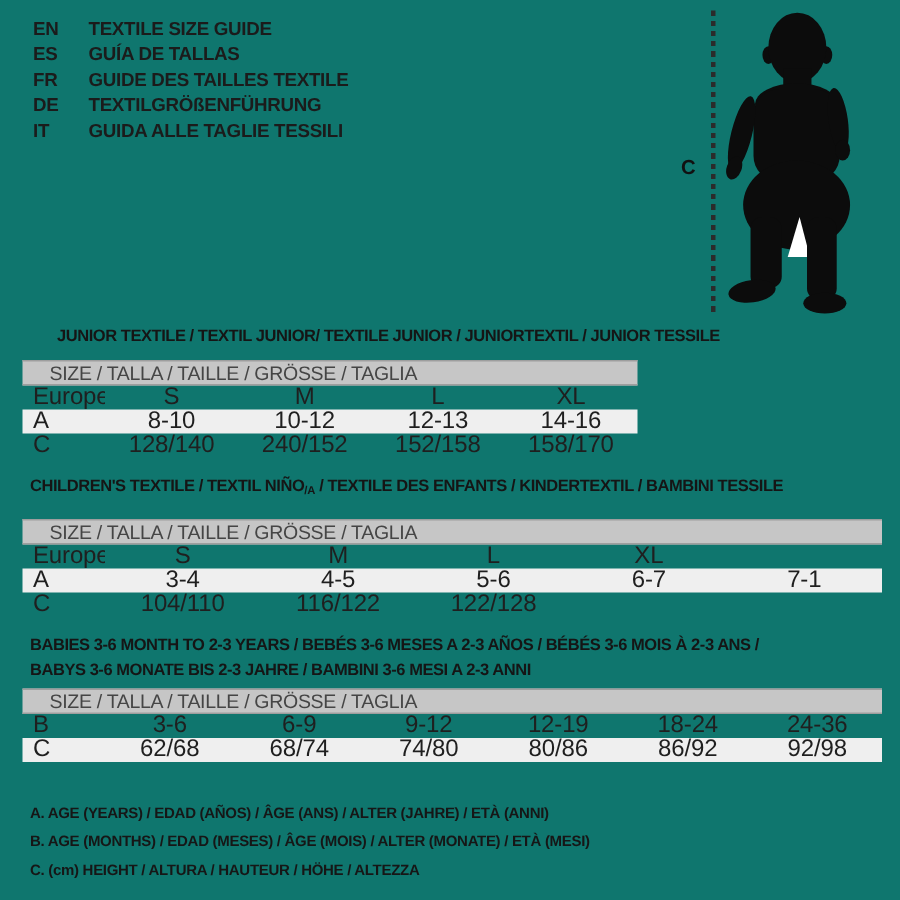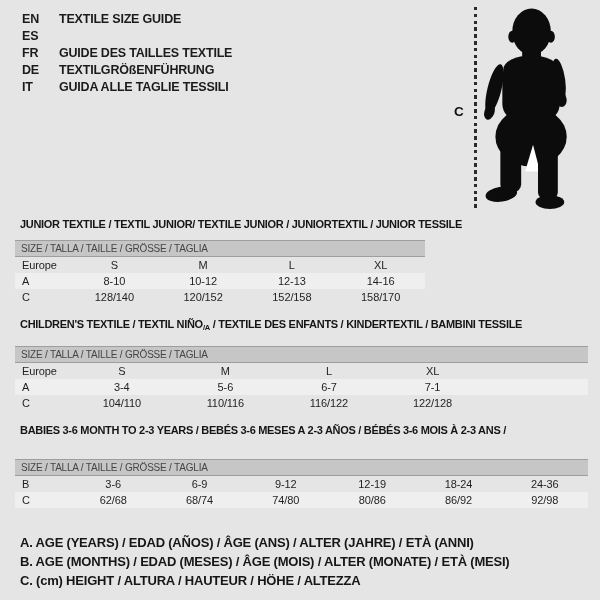--- a/index.html
+++ b/index.html
@@ -1,75 +1,76 @@
 <!DOCTYPE html>
 <html><head>
 <meta charset="utf-8">
 <style>
   html,body{margin:0;padding:0;}
   body{
     width:600px;height:600px;background:#ffffff;
     font-family:"Liberation Sans", sans-serif;
     -webkit-font-smoothing:antialiased;
   }
-  .canvas{position:relative;width:600px;height:600px;overflow:hidden;background:#e5e5e5;}
+  .canvas{position:relative;width:600px;height:600px;overflow:hidden;background:#0f766e;}
 
   
   .langs{position:absolute;left:22px;top:11px;}
   .lang-row{display:flex;line-height:17px;font-size:12.5px;font-weight:700;color:#1b1b1b;letter-spacing:-0.2px;}
   .lang-code{width:37px;flex:0 0 37px;}
 
   
   .figure-wrap{position:absolute;left:448px;top:0;width:152px;height:220px;}
   .dotted-line{
     position:absolute;left:26px;top:7px;width:2.5px;height:201px;
     background:repeating-linear-gradient(to bottom,#2b2b2b 0 3.5px,transparent 3.5px 6.8px);
   }
   .figure-label{position:absolute;left:6px;top:104px;font-size:13.5px;font-weight:700;color:#111;}
   .baby-svg{position:absolute;left:35px;top:6px;}
 
   
   .tbl-title{position:absolute;left:20px;font-size:11px;font-weight:700;color:#151515;
     letter-spacing:-0.3px;white-space:nowrap;line-height:17px;}
-  .title-1{top:216px;}
+  .title-1{top:216px;margin-left:18px;}
   .title-2{top:316px;}
   .title-3{top:422px;}
   .subsc{font-size:7.5px;vertical-align:-2px;letter-spacing:-0.2px;}
 
   
   .table{position:absolute;left:15px;}
   .t1{top:240px;width:410px;}
   .t2{top:346px;width:573px;}
   .t3{top:459px;width:573px;}
   .size-bar{
     height:15px;background:#c6c6c6;border-top:1px solid #9e9e9e;border-bottom:1px solid #9e9e9e;
-    color:#454545;font-size:10px;line-height:15px;padding-left:6px;letter-spacing:-0.2px;
+    color:#454545;font-size:13px;line-height:15px;padding-left:18px;letter-spacing:-0.2px;
     white-space:nowrap;overflow:hidden;
   }
-  .trow{display:grid;height:16px;line-height:16px;font-size:11px;color:#1f1f1f;letter-spacing:-0.1px;}
+  .trow{display:grid;height:16px;line-height:16px;font-size:16px;color:#1f1f1f;letter-spacing:-0.1px;}
   .trow.stripe{background:#efefef;}
   .cell{text-align:center;overflow:hidden;white-space:nowrap;}
   .cell.label{text-align:left;padding-left:7px;}
 
   
   .footnotes{position:absolute;left:20px;top:533px;}
-  .footnote{line-height:19px;font-size:13px;font-weight:700;color:#161616;letter-spacing:-0.2px;white-space:nowrap;}
+  .footnote{line-height:19px;font-size:10px;font-weight:700;color:#161616;letter-spacing:-0.2px;white-space:nowrap;}
 </style>
 </head>
 <body>
 
 <div class="canvas">
 
   <div class="langs">
       <div class="lang-row">
         <span class="lang-code">EN</span>
         <span>TEXTILE SIZE GUIDE</span>
       </div>
       <div class="lang-row">
         <span class="lang-code">ES</span>
+        <span>GUÍA DE TALLAS</span>
       </div>
       <div class="lang-row">
         <span class="lang-code">FR</span>
         <span>GUIDE DES TAILLES TEXTILE</span>
       </div>
       <div class="lang-row">
         <span class="lang-code">DE</span>
         <span>TEXTILGRÖßENFÜHRUNG</span>
       </div>
       <div class="lang-row">
@@ -132,21 +133,21 @@
         <div class="trow stripe" style="grid-template-columns: 55px repeat(4, 1fr);">
           <div class="cell label">A</div>
           <div class="cell">8-10</div>
           <div class="cell">10-12</div>
           <div class="cell">12-13</div>
           <div class="cell">14-16</div>
         </div>
         <div class="trow" style="grid-template-columns: 55px repeat(4, 1fr);">
           <div class="cell label">C</div>
           <div class="cell">128/140</div>
-          <div class="cell">120/152</div>
+          <div class="cell">240/152</div>
           <div class="cell">152/158</div>
           <div class="cell">158/170</div>
         </div>
       </div>
   </div>
 
   <div class="tbl-title title-2">
     <span>CHILDREN'S TEXTILE / TEXTIL NIÑO</span><span class="subsc">/A</span><span> / TEXTILE DES ENFANTS / KINDERTEXTIL / BAMBINI TESSILE</span>
   </div>
   <div class="table t2">
@@ -155,36 +156,37 @@
         <div class="trow" style="grid-template-columns: 55px repeat(5, 1fr);">
           <div class="cell label">Europe</div>
           <div class="cell">S</div>
           <div class="cell">M</div>
           <div class="cell">L</div>
           <div class="cell">XL</div>
         </div>
         <div class="trow stripe" style="grid-template-columns: 55px repeat(5, 1fr);">
           <div class="cell label">A</div>
           <div class="cell">3-4</div>
+          <div class="cell">4-5</div>
           <div class="cell">5-6</div>
           <div class="cell">6-7</div>
           <div class="cell">7-1</div>
         </div>
         <div class="trow" style="grid-template-columns: 55px repeat(5, 1fr);">
           <div class="cell label">C</div>
           <div class="cell">104/110</div>
-          <div class="cell">110/116</div>
           <div class="cell">116/122</div>
           <div class="cell">122/128</div>
         </div>
       </div>
   </div>
 
   <div class="tbl-title title-3">
     <div>BABIES 3-6 MONTH TO 2-3 YEARS / BEBÉS 3-6 MESES A 2-3 AÑOS / BÉBÉS 3-6 MOIS À 2-3 ANS /</div>
+    <div>BABYS 3-6 MONATE BIS 2-3 JAHRE / BAMBINI 3-6 MESI A 2-3 ANNI</div>
   </div>
   <div class="table t3">
     <div class="size-bar">SIZE / TALLA / TAILLE / GRÖSSE / TAGLIA</div>
     <div class="rows">
         <div class="trow" style="grid-template-columns: 55px repeat(6, 1fr);">
           <div class="cell label">B</div>
           <div class="cell">3-6</div>
           <div class="cell">6-9</div>
           <div class="cell">9-12</div>
           <div class="cell">12-19</div>

